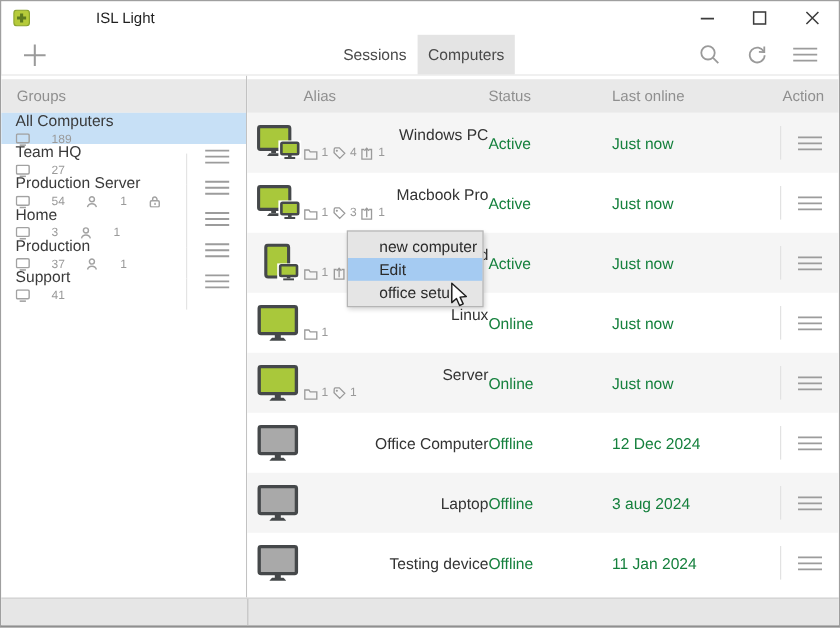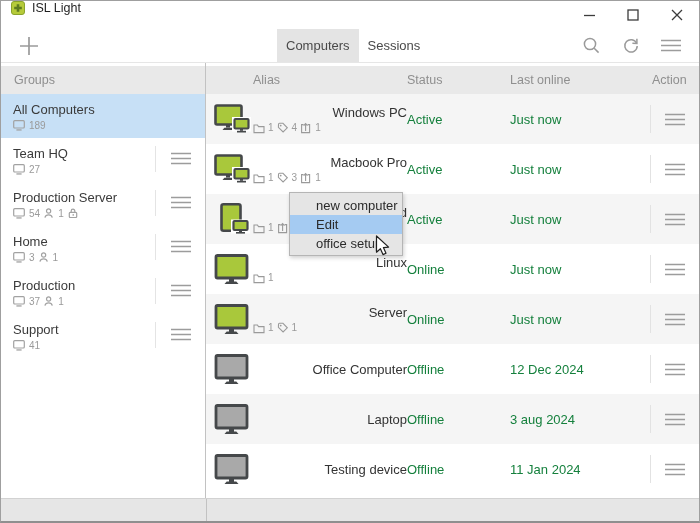--- a/index.html
+++ b/index.html
@@ -2,46 +2,46 @@
 <html><head>
 <meta charset="utf-8">
 <style>
   * { margin:0; padding:0; box-sizing:border-box; }
   body { background:#ddd; font-family:"Liberation Sans","DejaVu Sans",sans-serif; }
   .window{
     width:700px;height:523px;position:relative;background:#fff;
     border:1px solid #9f9f9f;border-bottom:2px solid #8f8f8f;overflow:hidden;
   }
   
-  .titlebar{height:28px;display:flex;align-items:flex-start;padding-left:10px;}
+  .titlebar{height:28px;display:flex;align-items:center;padding-left:10px;gap:48px;}
   .title-text{font-size:12.5px;color:#1f1f1f;margin-left:7px;}
   .win-controls{margin-left:auto;display:flex;height:100%;}
   .win-btn{width:44px;height:100%;display:flex;align-items:center;justify-content:center;cursor:default;}
   
   .toolbar{height:34px;display:flex;align-items:stretch;position:relative;border-bottom:1px solid #e6e6e6;}
   .plus-btn{width:56px;display:flex;align-items:center;justify-content:center;}
   .tabs{position:absolute;left:276px;top:0;bottom:0;display:flex;}
   .tab{padding:0 9px;display:flex;align-items:center;font-size:13px;color:#4a4a4a;}
   .tab.sessions{padding:0 9px;}
   .tab.active{background:#e4e4e4;}
   .toolbar-icons{margin-left:auto;display:flex;align-items:center;margin-right:8px;}
   .tb-icon{width:40px;display:flex;align-items:center;justify-content:center;}
   
   .body{display:flex;height:435px;}
   .sidebar{width:206px;border-right:1px solid #c2c2c2;background:#fff;}
   .main{flex:1;background:#fff;}
   .panel-header{height:28px;margin-top:3px;background:#e9e9e9;display:flex;align-items:center;
     font-size:12.5px;color:#8f8f8f;}
   .sidebar .panel-header{padding-left:13px;}
   
-  .group-item{height:44px;display:flex;align-items:center;position:relative;padding-left:12px;}
+  .group-item{height:26px;display:flex;align-items:center;position:relative;padding-left:12px;}
   .group-item.selected{background:#c7e0f6;}
   .group-info{display:flex;flex-direction:column;gap:3px;}
   .group-name{font-size:13px;color:#3a3a3a;}
-  .group-counts{display:flex;align-items:flex-start;gap:4px;font-size:10px;color:#9a9a9a;}
+  .group-counts{display:flex;align-items:flex-start;gap:18px;font-size:10px;color:#9a9a9a;}
   .group-counts svg{flex:0 0 auto;}
   .side-divider{position:absolute;right:49px;top:8px;width:1px;height:26px;background:#e4e4e4;}
   .group-action{position:absolute;right:13px;top:50%;transform:translateY(-50%);}
   
   .grid{display:grid;grid-template-columns:47px 154px 103px 140px 49px;align-items:center;}
   .table-header{height:28px;margin-top:3px;background:#e9e9e9;font-size:12.5px;color:#8f8f8f;}
   .c-row{height:50px;position:relative;}
   .c-row.alt{background:#f5f5f5;}
   .device-icon{margin-left:8px;display:flex;}
   .alias-cell{display:flex;flex-direction:column;gap:2px;}
@@ -149,22 +149,22 @@
     </div>
   </div>
 
   <div class="toolbar">
     <div class="plus-btn">
       <svg width="20" height="20" viewBox="0 0 20 20">
         <path d="M10 1 V19 M1 10 H19" stroke="#9a9a9a" stroke-width="1.7"></path>
       </svg>
     </div>
     <div class="tabs">
+      <div class="tab sessions">Sessions</div>
       <div class="tab active">Computers</div>
-      <div class="tab sessions">Sessions</div>
     </div>
     <div class="toolbar-icons">
       <div class="tb-icon">
         <svg width="17" height="17" viewBox="0 0 17 17">
           <circle cx="7" cy="7" r="5.6" fill="none" stroke="#9a9a9a" stroke-width="1.5"></circle>
           <path d="M11.2 11.2 L15.6 15.6" stroke="#9a9a9a" stroke-width="1.5"></path>
         </svg>
       </div>
       <div class="tb-icon">
         <svg width="18" height="18" viewBox="0 0 18 18">

